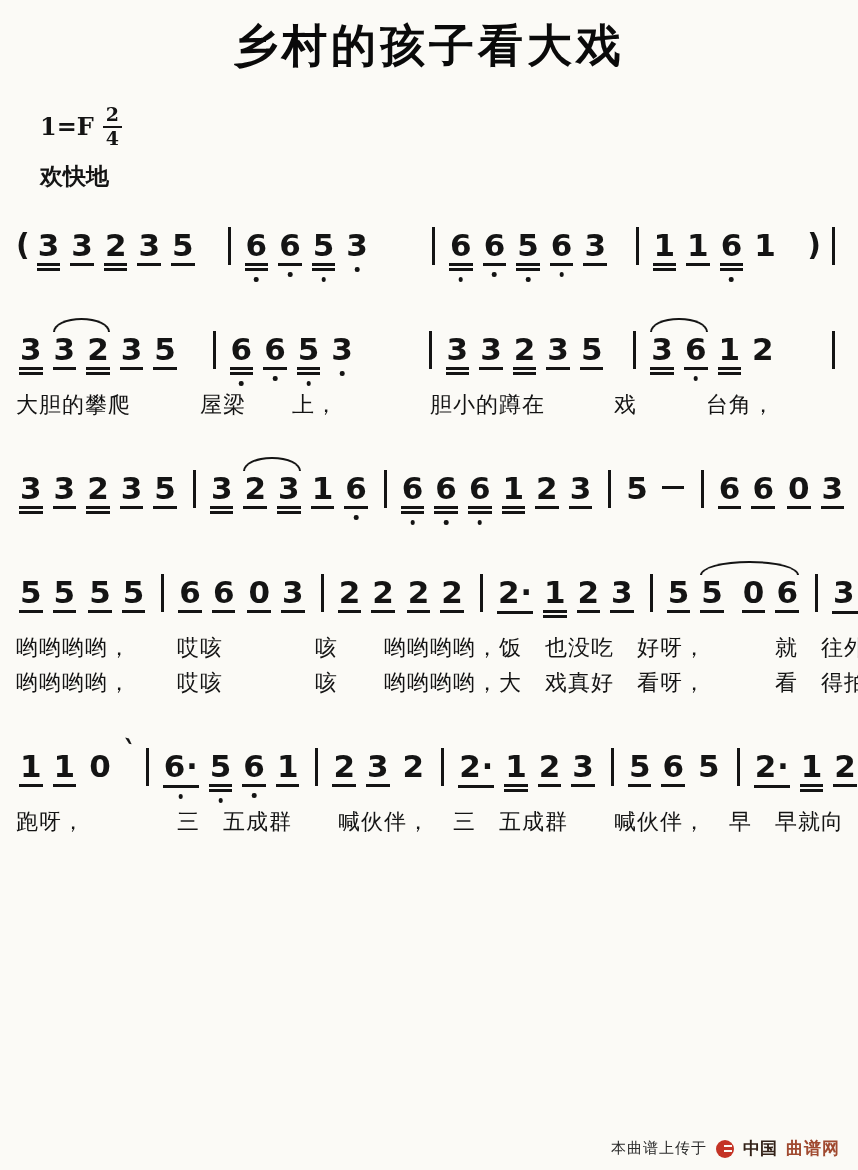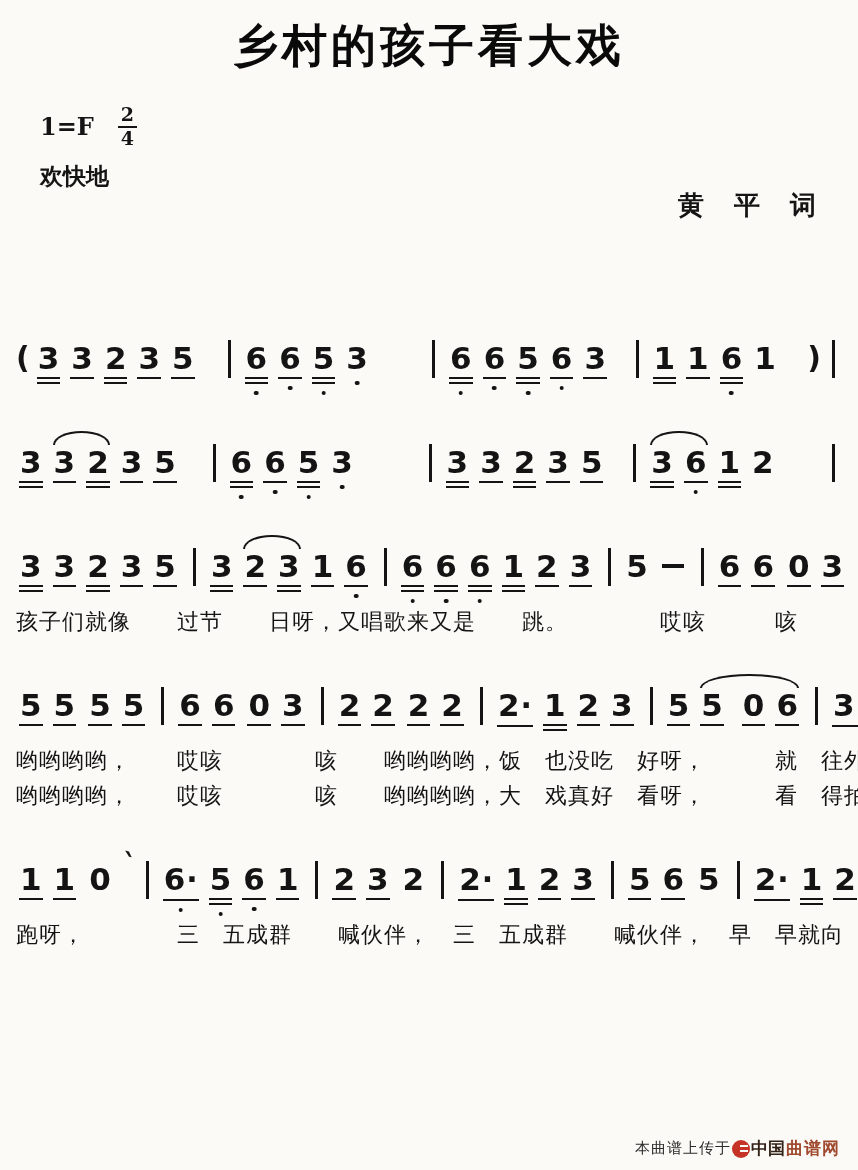--- a/index.html
+++ b/index.html
@@ -6,21 +6,21 @@
   body{
     width:858px;height:1170px;overflow:hidden;position:relative;
     background:#fbfaf6;color:#141414;
     font-family:"DejaVu Sans",sans-serif;
   }
   .title{
     margin:16px 0 0;text-align:center;
     font-size:45px;font-weight:900;letter-spacing:4px;color:#0a0a0a;
   }
   .header-row{display:flex;justify-content:space-between;align-items:flex-start;padding:28px 40px 0 40px;}
-  .keyline{display:flex;align-items:center;gap:24px;font-weight:700;font-size:24px;font-family:"DejaVu Serif","DejaVu Sans",serif;}
+  .keyline{display:flex;align-items:center;gap:9px;font-weight:700;font-size:24px;font-family:"DejaVu Serif","DejaVu Sans",serif;}
   .frac{display:inline-flex;flex-direction:column;align-items:center;font-size:19px;font-weight:700;line-height:1.1;}
   .frac .num{border-bottom:2.2px solid #141414;padding:0 3px 1px;}
   .tempo{margin-top:12px;font-size:23px;font-weight:600;}
   .credits{font-size:26px;font-weight:600;line-height:1.55;letter-spacing:2px;white-space:pre;}
 
   .score{padding:0 14px;margin-top:20px;}
   .system{margin-bottom:33px;position:relative;}
 
   .noterow{display:flex;align-items:flex-start;width:100%;padding:15px 0 18px;}
   .note{position:relative;display:inline-block;flex-shrink:0;margin:0 4px;padding:0 2px;}
@@ -35,21 +35,21 @@
   .grp.arc::before{
     content:"";position:absolute;top:-13px;left:5px;right:5px;height:12px;
     border:2.8px solid #141414;border-bottom:none;
     border-radius:50% 50% 0 0 / 100% 100% 0 0;
   }
   .paren{font-weight:700;font-size:30px;line-height:36px;margin:0 2px;flex-shrink:0;}
   .breath{font-weight:900;font-size:28px;line-height:1;transform:translateY(-10px) rotate(12deg);flex-shrink:0;margin:0 2px;}
 
   .lyric{font-size:22px;line-height:35px;white-space:pre;letter-spacing:1px;font-weight:500;padding-left:2px;}
 
-  .footer{position:absolute;bottom:10px;right:18px;display:flex;align-items:center;gap:1px;}
+  .footer{position:absolute;bottom:10px;right:18px;display:flex;align-items:center;gap:9px;}
   .footer .prefix{font-size:15px;color:#2b2b2b;letter-spacing:1px;}
   .logo{width:18px;height:18px;border-radius:50%;position:relative;display:inline-block;}
   .logo::after{content:"";position:absolute;left:8px;right:2px;top:5px;height:2.6px;background:#fbfaf6;box-shadow:0 5px 0 #fbfaf6;}
   .site1{font-weight:800;font-size:17px;}
   .site2{font-weight:800;font-size:17px;letter-spacing:1px;}
 </style>
 </head>
 <body>
 
 <h1 class="title">乡村的孩子看大戏</h1>
@@ -59,21 +59,20 @@
     <div class="keyline">
       <span>1=F</span>
       <span class="frac">
         <span class="num">2</span>
         <span class="den">4</span>
       </span>
     </div>
     <div class="tempo">欢快地</div>
   </div>
   <div class="credits">
-    <div>黄　平　词</div>
   </div>
 </div>
 
 <div class="score">
     <div class="system">
       <div class="noterow">
         <span class="paren">(</span>
         <span class="note"><span class="digit">3</span><span class="ul" style="bottom: -3px;"></span><span class="ul" style="bottom: -8px;"></span></span>
         <span class="note"><span class="digit">3</span><span class="ul" style="bottom: -3px;"></span></span>
         <span class="note"><span class="digit">2</span><span class="ul" style="bottom: -3px;"></span><span class="ul" style="bottom: -8px;"></span></span>
@@ -129,20 +128,21 @@
         <span class="bar"></span>
         <span class="grp arc">
           <span class="note"><span class="digit">3</span><span class="ul" style="bottom: -3px;"></span><span class="ul" style="bottom: -8px;"></span></span>
           <span class="note"><span class="digit">6</span><span class="ul" style="bottom: -3px;"></span><span class="odot" style="bottom: -14px;"></span></span>
         </span>
         <span class="note"><span class="digit">1</span><span class="ul" style="bottom: -3px;"></span><span class="ul" style="bottom: -8px;"></span></span>
         <span class="note"><span class="digit">2</span></span>
         <span class="spc" style="width: 60px;"></span>
         <span class="bar"></span>
       </div>
+      <div class="lyric">大胆的攀爬　　　屋梁　　上，　　　　胆小的蹲在　　　戏　　　台角，</div>
     </div>
     <div class="system">
       <div class="noterow">
         <span class="note"><span class="digit">3</span><span class="ul" style="bottom: -3px;"></span><span class="ul" style="bottom: -8px;"></span></span>
         <span class="note"><span class="digit">3</span><span class="ul" style="bottom: -3px;"></span></span>
         <span class="note"><span class="digit">2</span><span class="ul" style="bottom: -3px;"></span><span class="ul" style="bottom: -8px;"></span></span>
         <span class="note"><span class="digit">3</span><span class="ul" style="bottom: -3px;"></span></span>
         <span class="note"><span class="digit">5</span><span class="ul" style="bottom: -3px;"></span></span>
         <span class="spc" style="width: 10px;"></span>
         <span class="bar"></span>
@@ -168,21 +168,20 @@
         <span class="dash"></span>
         <span class="spc" style="width: 40px;"></span>
         <span class="bar"></span>
         <span class="note"><span class="digit">6</span><span class="ul" style="bottom: -3px;"></span></span>
         <span class="note"><span class="digit">6</span><span class="ul" style="bottom: -3px;"></span></span>
         <span class="spc" style="width: 8px;"></span>
         <span class="note"><span class="digit">0</span><span class="ul" style="bottom: -3px;"></span></span>
         <span class="note"><span class="digit">3</span><span class="ul" style="bottom: -3px;"></span></span>
         <span class="spc" style="width: 6px;"></span>
       </div>
-      <div class="lyric">孩子们就像　　过节　　日呀，又唱歌来又是　　跳。　　　　哎咳　　　咳</div>
     </div>
     <div class="system">
       <div class="noterow">
         <span class="note"><span class="digit">5</span><span class="ul" style="bottom: -3px;"></span></span>
         <span class="note"><span class="digit">5</span><span class="ul" style="bottom: -3px;"></span></span>
         <span class="spc" style="width: 10px;"></span>
         <span class="note"><span class="digit">5</span><span class="ul" style="bottom: -3px;"></span></span>
         <span class="note"><span class="digit">5</span><span class="ul" style="bottom: -3px;"></span></span>
         <span class="spc" style="width: 6px;"></span>
         <span class="bar"></span>

